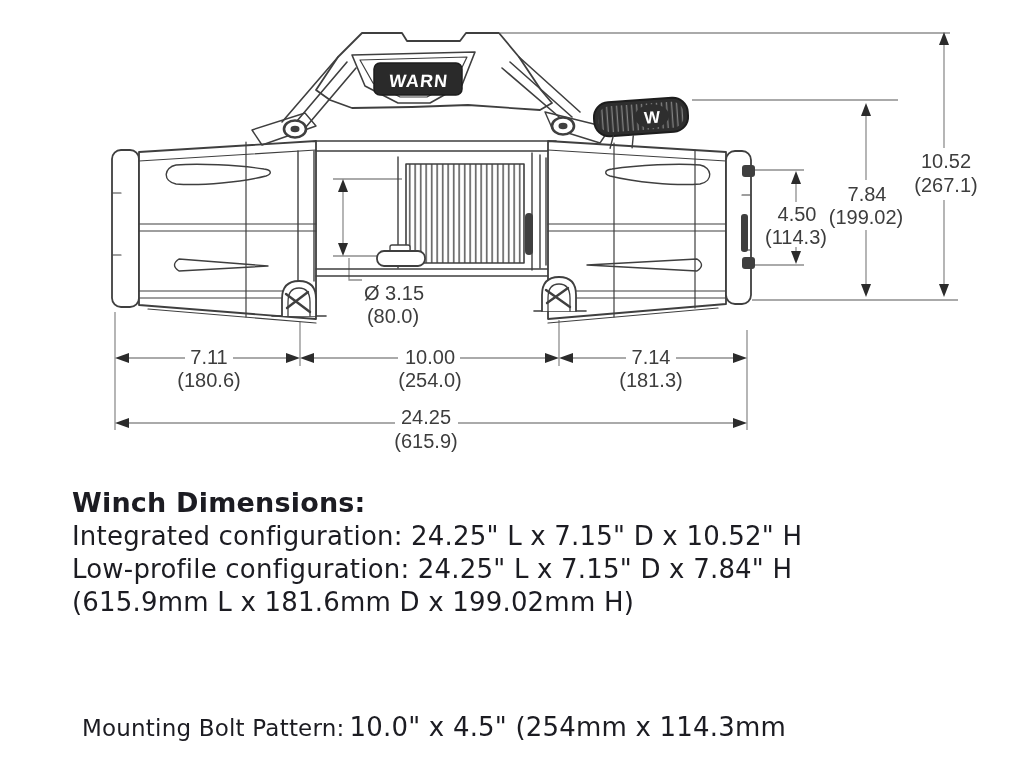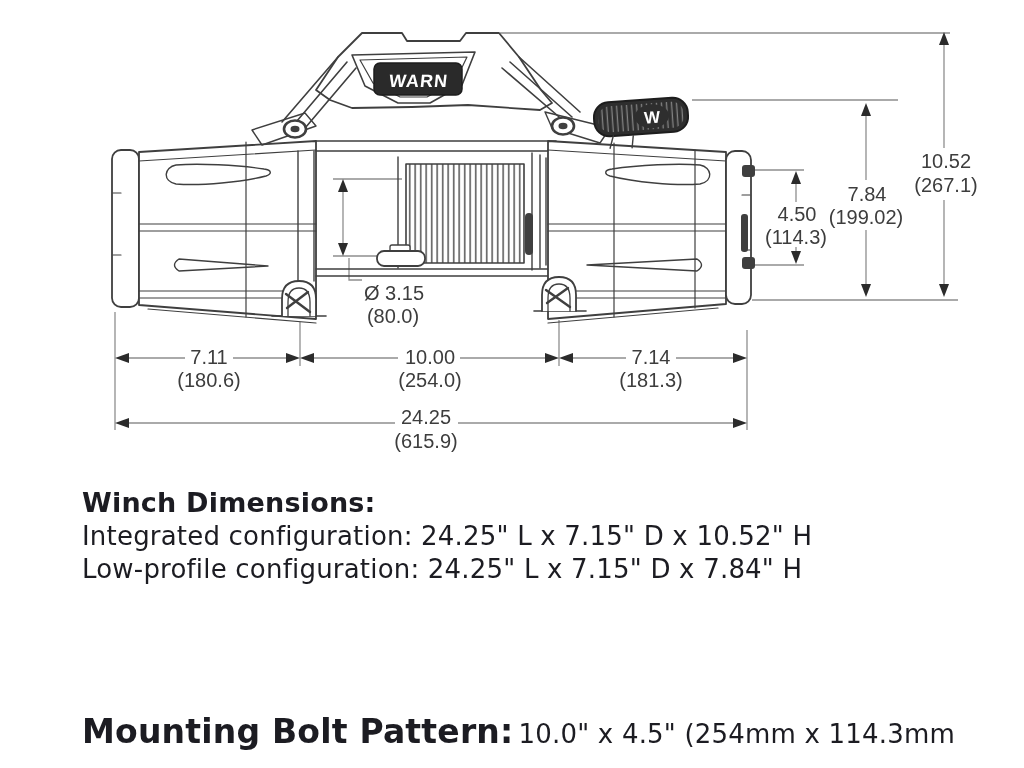--- a/index.html
+++ b/index.html
@@ -1,24 +1,24 @@
 <!DOCTYPE html>
 <html><head>
 <meta charset="utf-8">
 <style>
   html,body{margin:0;padding:0;background:#ffffff;}
   .page{position:relative;width:1024px;height:768px;background:#ffffff;overflow:hidden;
         font-family:"DejaVu Sans","Liberation Sans",sans-serif;}
   .drawing-svg{position:absolute;left:0;top:0;}
   .dimtext{font-family:"Liberation Sans","DejaVu Sans",sans-serif;font-size:20px;fill:#3d3d3d;}
-  .specs{position:absolute;left:82px;top:486px;color:#1c1c22;}
+  .specs{position:absolute;left:72px;top:486px;color:#1c1c22;}
   .specs-heading{font-size:27px;font-weight:bold;line-height:34px;letter-spacing:.2px;}
   .specs-line{font-size:26px;line-height:33px;letter-spacing:.2px;white-space:nowrap;}
   .mounting{position:absolute;left:82px;top:712px;color:#1c1c22;white-space:nowrap;}
-  .mounting-heading{font-size:33px;font-weight:bold;letter-spacing:.2px;}
+  .mounting-heading{font-size:23px;font-weight:normal;letter-spacing:.2px;}
   .mounting-value{font-size:26px;letter-spacing:.2px;}
 </style>
 </head>
 <body>
 
 <div class="page">
 
   <svg class="drawing-svg" width="1024" height="470" viewBox="0 0 1024 470">
     <defs>
       <pattern id="coil" width="5.5" height="8" patternUnits="userSpaceOnUse">
@@ -197,20 +197,21 @@
 
       <text x="946" y="168">10.52</text>
       <text x="946" y="192">(267.1)</text>
     </g>
   </svg>
 
   <div class="specs">
     <div class="specs-heading">Winch Dimensions:</div>
     <div class="specs-line">Integrated configuration: 24.25" L x 7.15" D x 10.52" H</div>
     <div class="specs-line">Low-profile configuration: 24.25" L x 7.15" D x 7.84" H</div>
+    <div class="specs-line">(615.9mm L x 181.6mm D x 199.02mm H)</div>
   </div>
 
   <div class="mounting">
     <span class="mounting-heading">Mounting Bolt Pattern:</span>
     <span class="mounting-value">10.0" x 4.5" (254mm x 114.3mm</span>
   </div>
 
 </div>
 
 </body></html>

